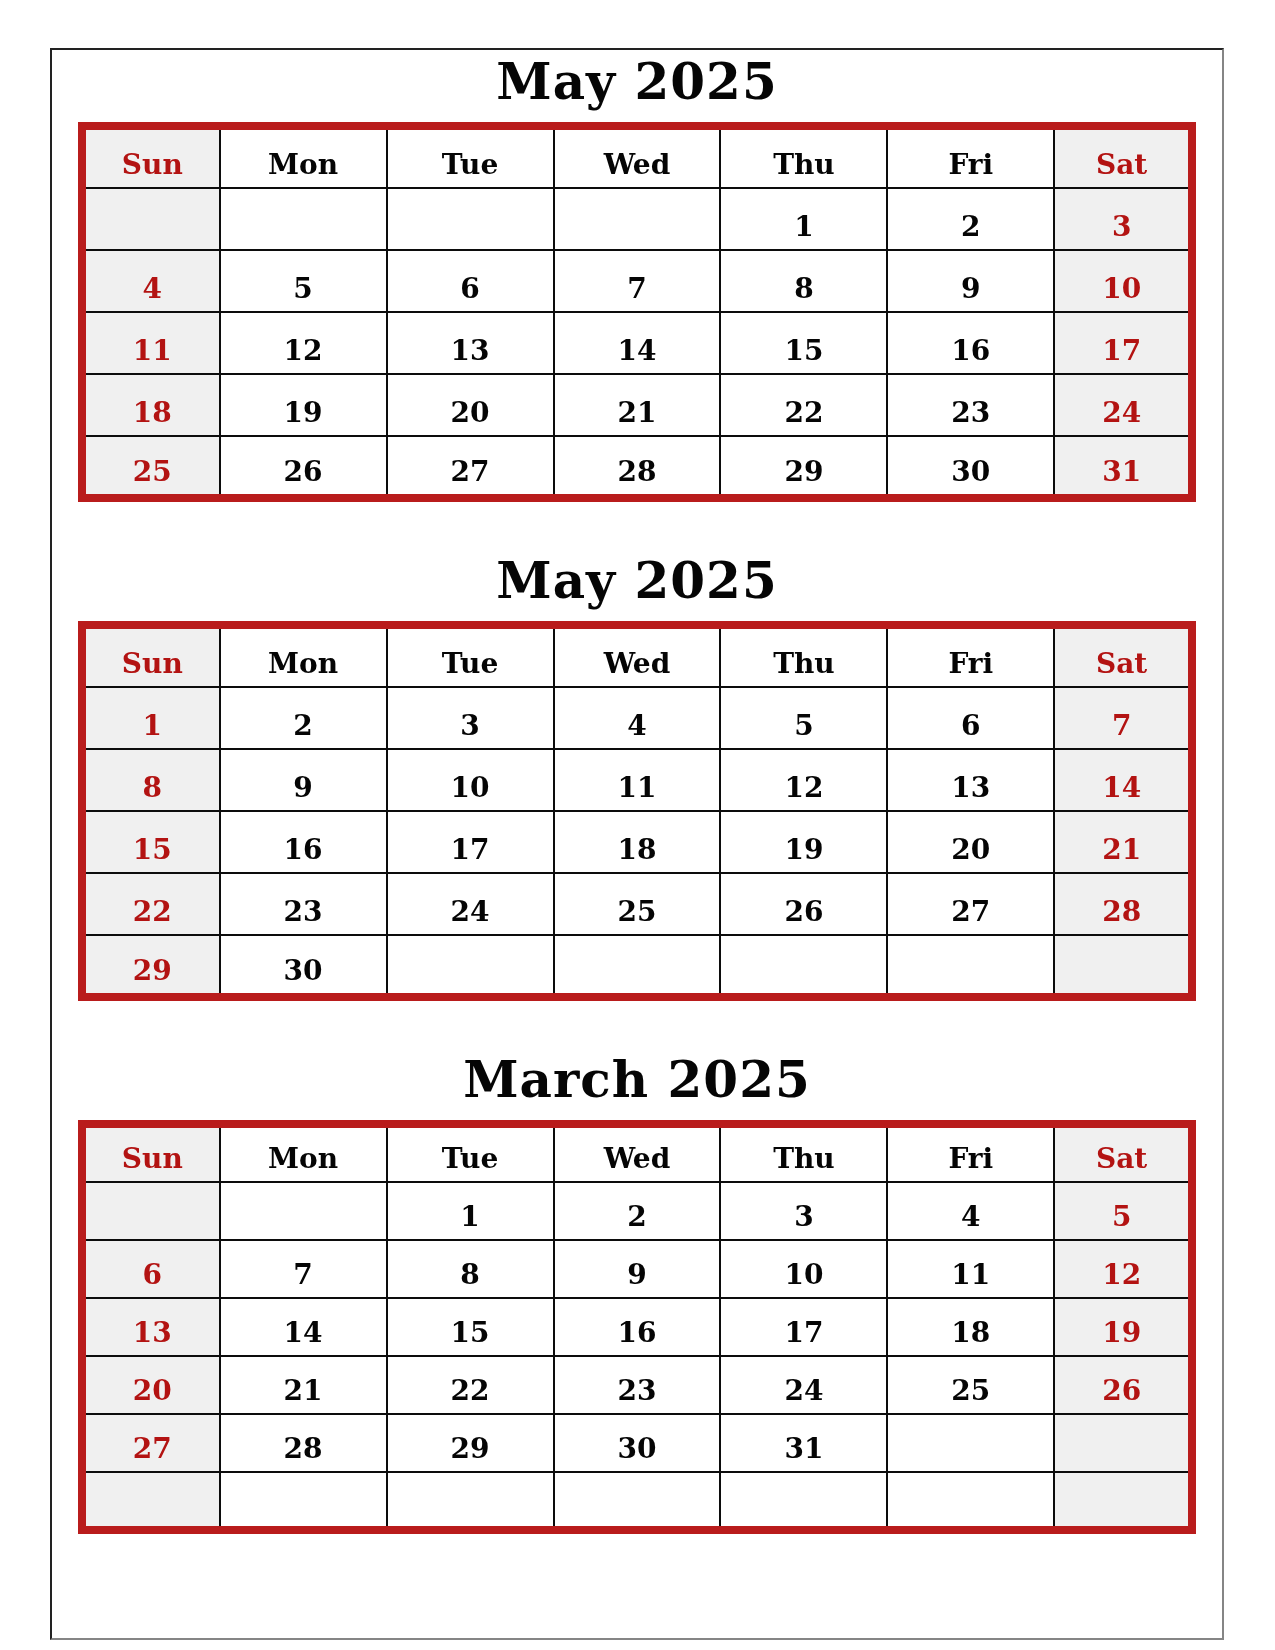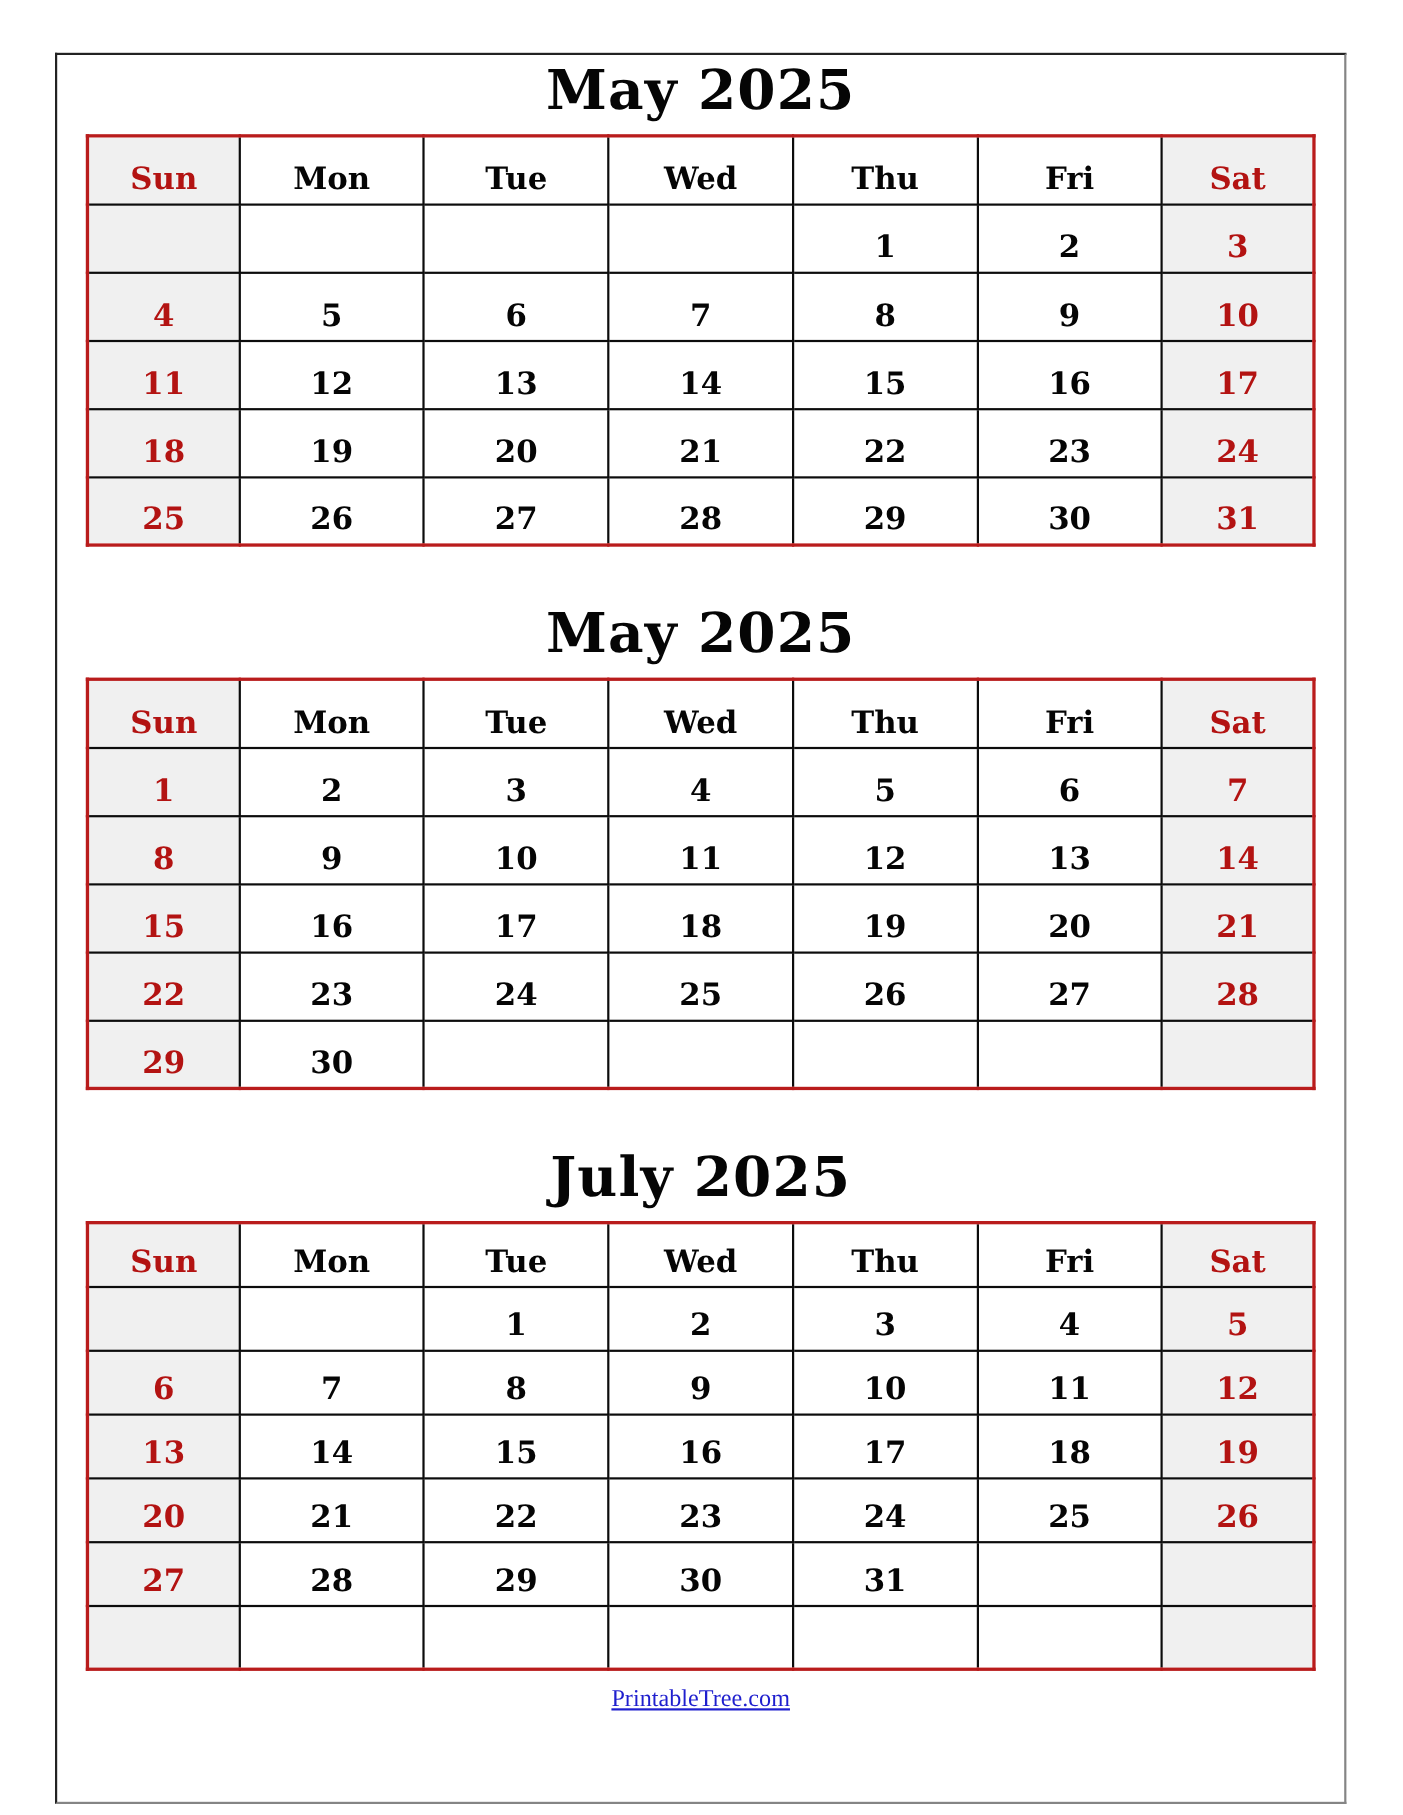--- a/index.html
+++ b/index.html
@@ -35,21 +35,21 @@
     letter-spacing: 1px;
     color: #050505;
     margin: 55px 0 16px 0;
   }
   .calendar:nth-of-type(1) .cal-title { margin-top: 8px; }
 
   .cal-table {
     width: 100%;
     border-collapse: collapse;
     table-layout: fixed;
-    border: 3px solid #b91c1c;
+    border: 8px solid #b91c1c;
   }
 
   .cal-table th,
   .cal-table td {
     border: 2px solid #0c0c0c;
     text-align: center;
     vertical-align: bottom;
     height: 62px;
     padding: 0 4px 6px 4px;
     font-family: "DejaVu Serif", serif;
@@ -227,21 +227,21 @@
               <td></td>
               <td></td>
               <td></td>
               <td></td>
               <td></td>
             </tr>
           </tbody>
         </table>
       </section>
       <section class="calendar">
-        <h2 class="cal-title">July 2025</h2>
+        <h2 class="cal-title">March 2025</h2>
         <table class="cal-table">
           <colgroup>
             <col class="col-weekend">
             <col class="col-weekday">
             <col class="col-weekday">
             <col class="col-weekday">
             <col class="col-weekday">
             <col class="col-weekday">
             <col class="col-weekend">
           </colgroup>
@@ -308,16 +308,13 @@
               <td></td>
               <td></td>
               <td></td>
               <td></td>
               <td></td>
             </tr>
           </tbody>
         </table>
       </section>
     </div>
-  <div class="footer">
-    <a href="#">PrintableTree.com</a>
-  </div>
 </div>
 
 </body></html>

